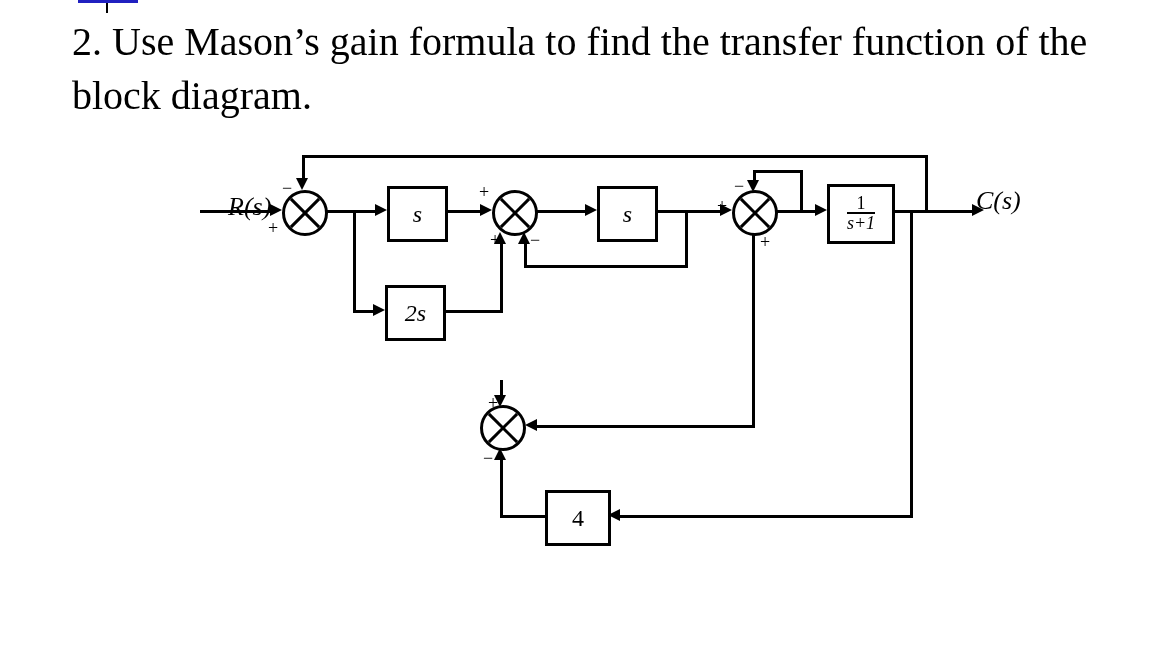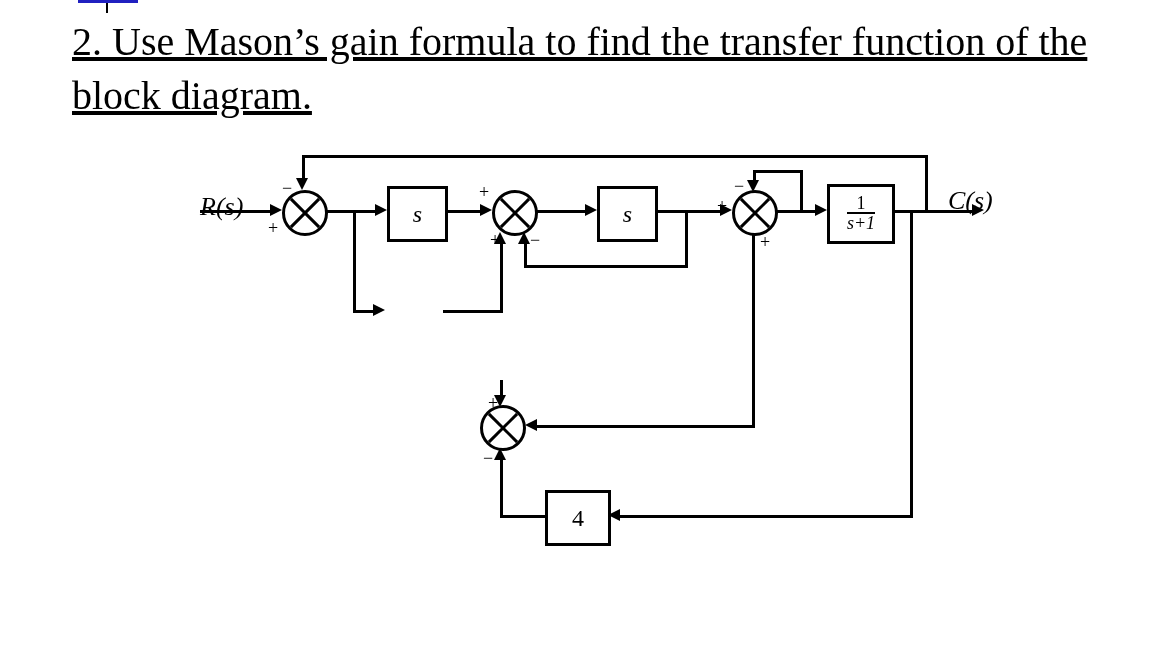--- a/index.html
+++ b/index.html
@@ -27,21 +27,20 @@
       width: 2px;
       height: 10px;
       background: #000;
     }
     .question {
       position: absolute;
       top: 15px;
       left: 72px;
       font-size: 40px;
       line-height: 1.35;
-      text-decoration: underline;
     }
     .diagram {
       position: absolute;
       top: 150px;
       left: 190px;
       width: 800px;
       height: 470px;
     }
     .block {
       position: absolute;
@@ -82,20 +81,21 @@
     }
     .sign {
       position: absolute;
       font-size: 18px;
       font-weight: normal;
     }
     .label {
       position: absolute;
       font-style: italic;
       font-size: 26px;
+      margin-left: 28px;
     }
     .line {
       position: absolute;
       background: #000;
     }
     .hline { height: 3px; }
     .vline { width: 3px; }
     .arrow-r {
       position: absolute;
       width: 0;
@@ -201,20 +201,23 @@
 
   <div class="line vline" style="top:5px; left:735px; height:55px;"></div>
   <div class="line hline" style="top:5px; left:112px; width:626px;"></div>
   <div class="line vline" style="top:5px; left:112px; height:27px;"></div>
   <div class="arrow-d" style="top:28px; left:106px;"></div>
 
   <div class="line vline" style="top:60px; left:163px; height:100px;"></div>
   <div class="line hline" style="top:160px; left:163px; width:25px;"></div>
   <div class="arrow-r" style="top:154px; left:183px;"></div>
 
+  <div class="block" style="top:135px; left:195px; width:55px; height:50px;">
+    <span>2s</span>
+  </div>
 
   <div class="line hline" style="top:160px; left:253px; width:60px;"></div>
   <div class="line vline" style="top:92px; left:310px; height:71px;"></div>
   <div class="arrow-u" style="top:82px; left:304px;"></div>
 
   <div class="line vline" style="top:60px; left:495px; height:55px;"></div>
   <div class="line hline" style="top:115px; left:334px; width:164px;"></div>
   <div class="line vline" style="top:92px; left:334px; height:26px;"></div>
   <div class="arrow-u" style="top:82px; left:328px;"></div>
 

